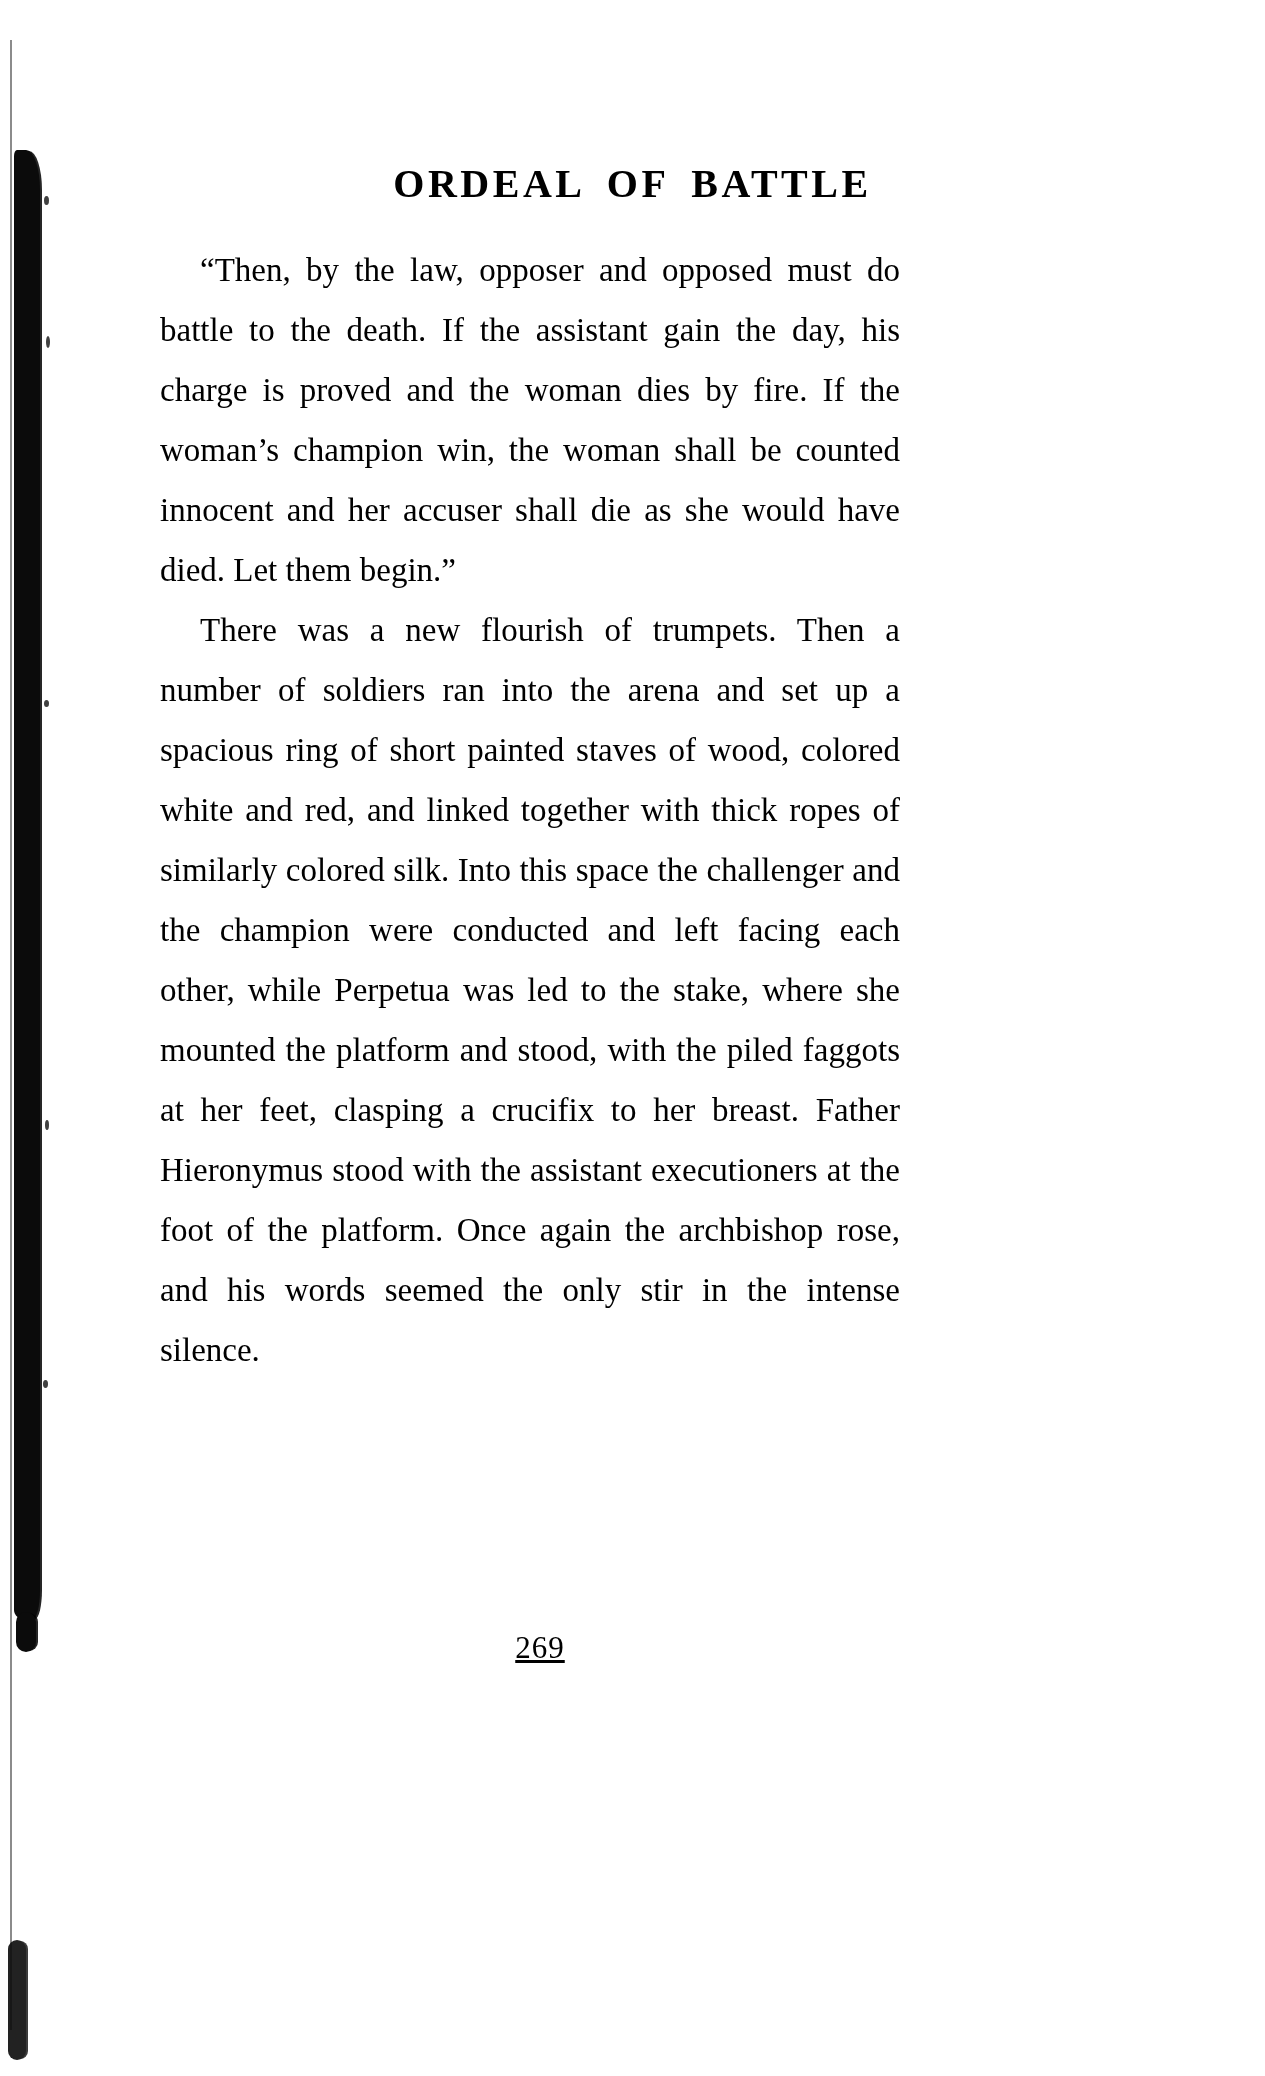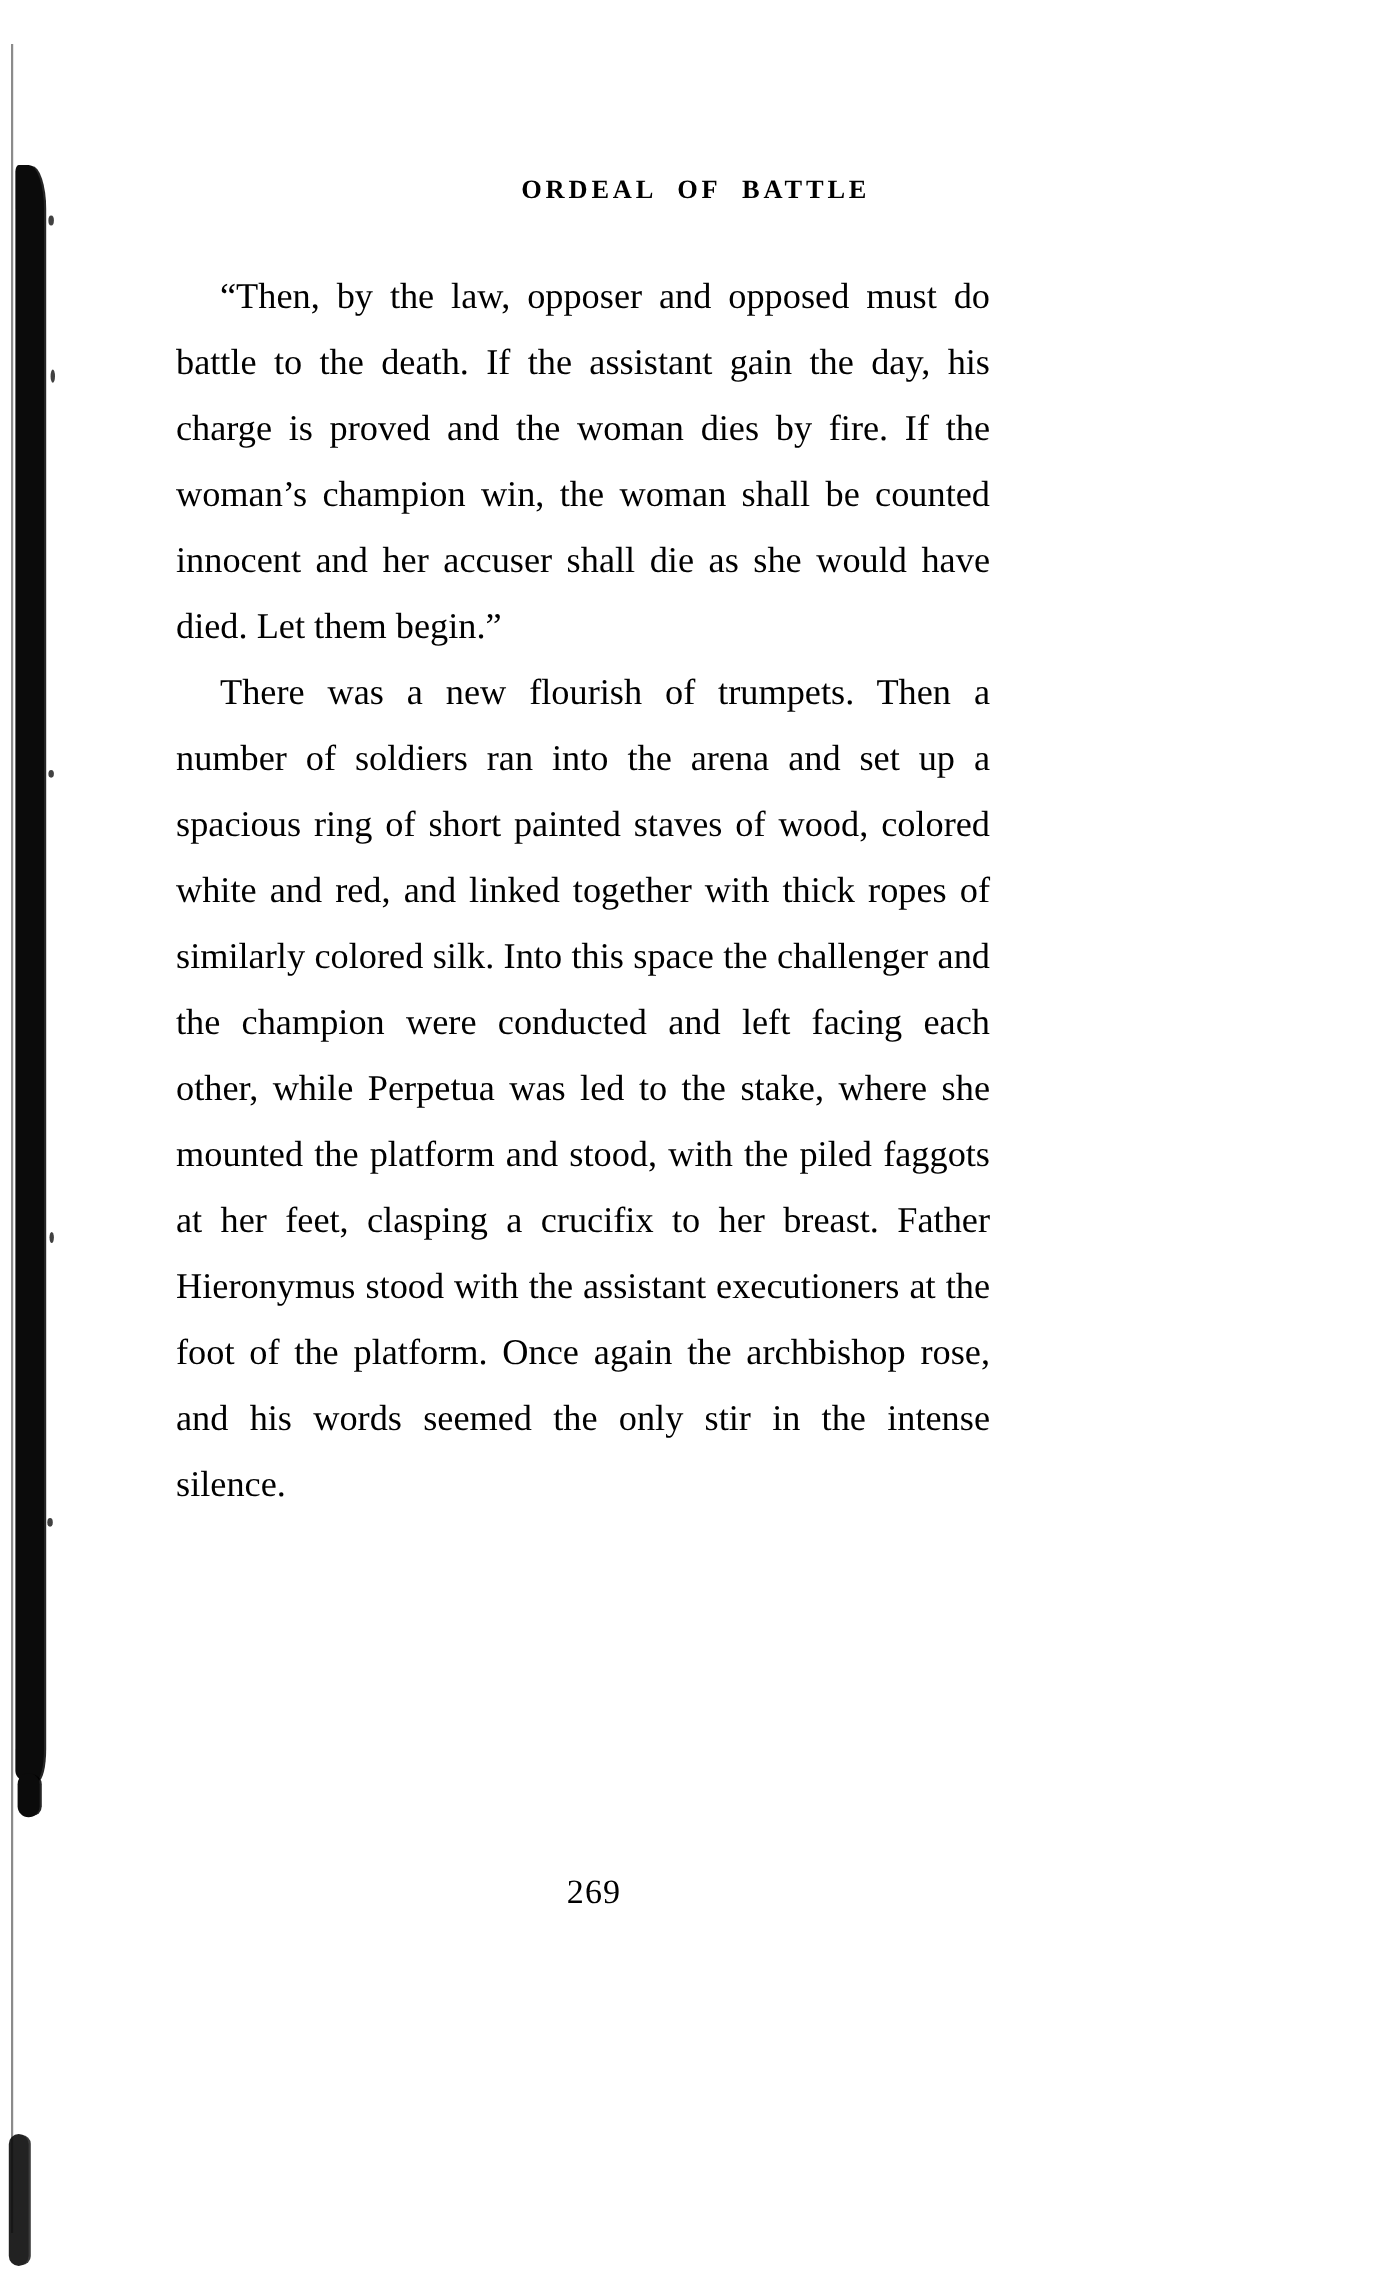--- a/index.html
+++ b/index.html
@@ -73,21 +73,21 @@
     width: 1265px;
     height: 2076px;
   }
 
   .running-head {
     position: absolute;
     left: 0;
     top: 160px;
     width: 1265px;
     text-align: center;
-    font-size: 24px;
+    font-size: 40px;
     font-weight: bold;
     letter-spacing: 3.5px;
     word-spacing: 10px;
     font-family: "Liberation Serif", serif;
   }
 
   .body-text {
     position: absolute;
     left: 160px;
     top: 240px;
@@ -103,25 +103,26 @@
   .body-text p.indent {
     text-indent: 40px;
   }
   .body-text p.noindent {
     text-indent: 0;
   }
 
   .folio {
     position: absolute;
     left: 0;
-    top: 1702px;
+    top: 1630px;
     width: 1080px;
     text-align: center;
     font-size: 31px;
     letter-spacing: 1px;
+    text-decoration: underline;
   }
 </style>
 </head>
 <body>
 
 <div class="scan-edge">
   <div class="rule"></div>
   <div class="blot"></div>
   <div class="blot b2"></div>
   <div class="blot b3"></div>

